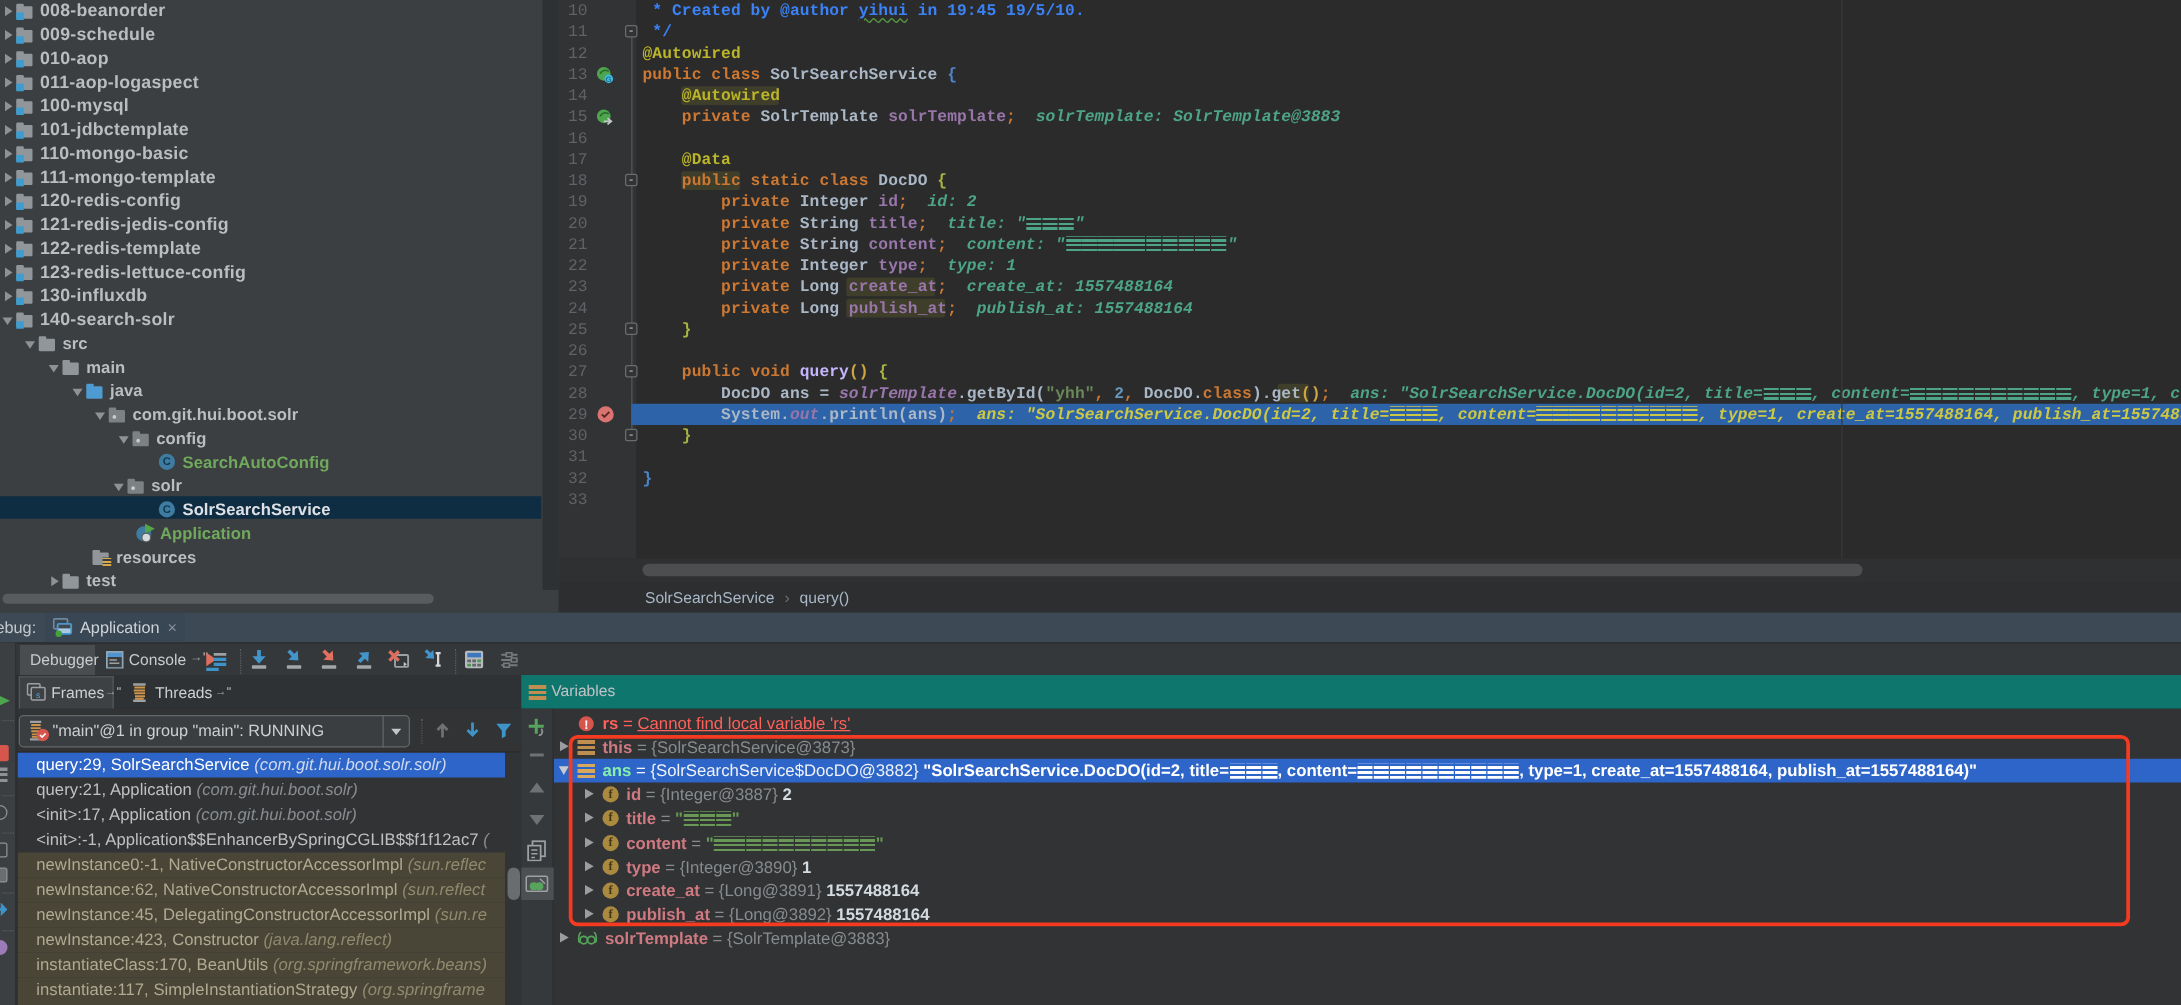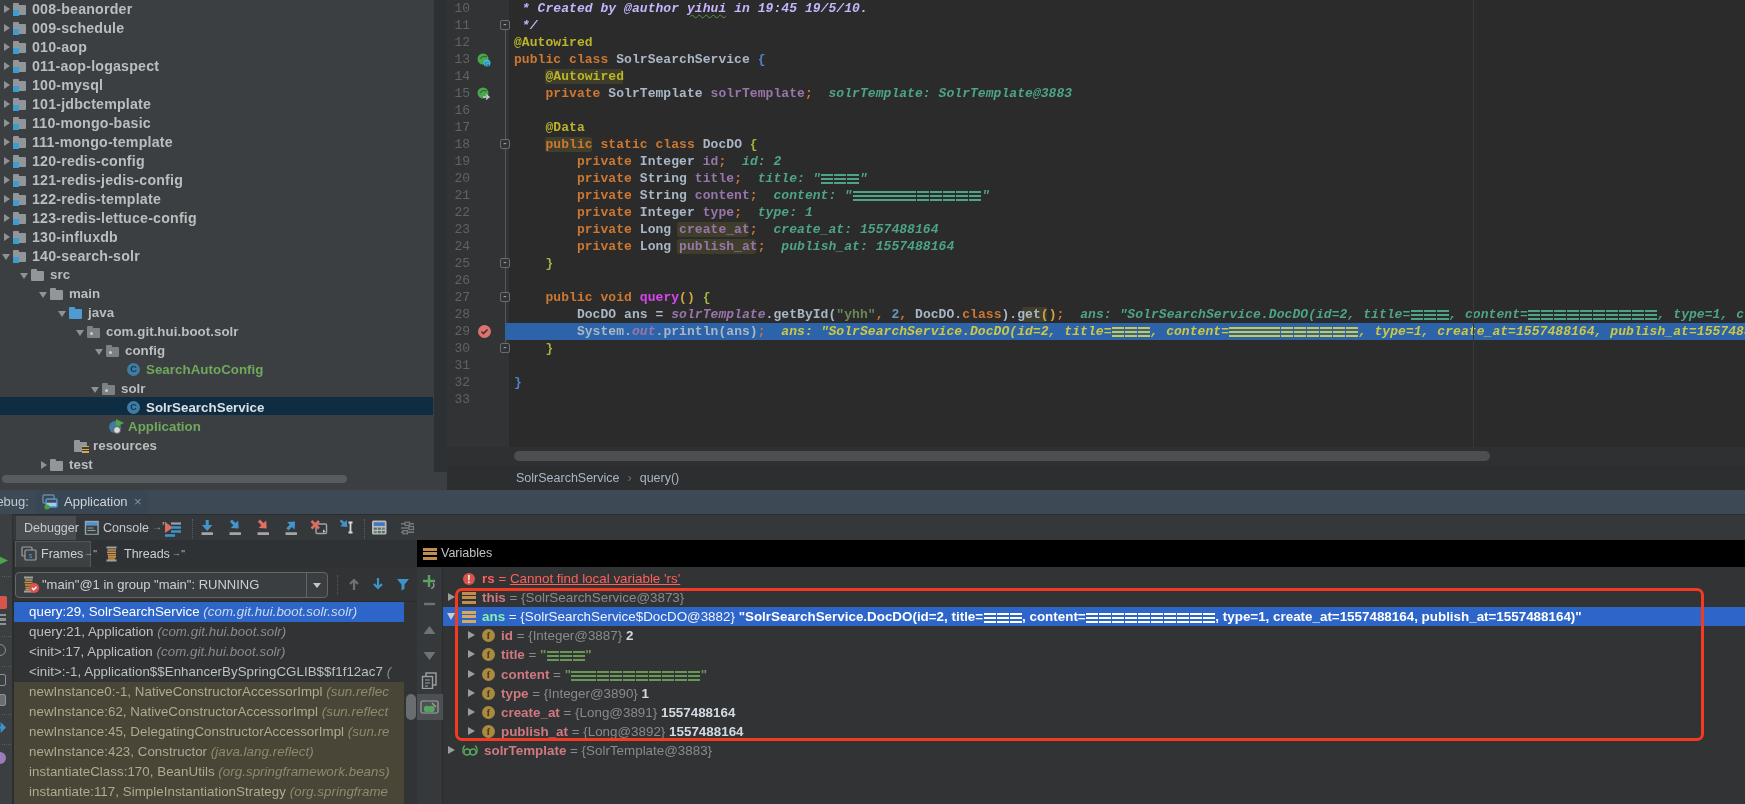--- a/index.html
+++ b/index.html
@@ -28,38 +28,38 @@
 #thsb{position:absolute;left:2px;top:475px;width:345px;height:8px;border-radius:4px;background:#595c5e}
 
 #gut{position:absolute;left:447px;top:0;width:62px;height:447px;background:#313335}
 #gutn{position:absolute;left:440px;top:0;width:30px;text-align:right;font:400 13px/17px "Liberation Mono";color:#606366;white-space:pre}
 #foldl{position:absolute;left:505px;top:25px;width:1px;height:325px;background:#55585a}
 .fm{position:absolute;left:500px;width:10px;height:10px;background:#313335;border:1px solid #6a6d6f;border-radius:2px;color:#9da0a2;font:700 9px/8px "Liberation Mono";text-align:center}
 #mg{position:absolute;left:1473px;top:0;width:1px;height:447px;background:#383838}
 #l29{position:absolute;left:505px;top:323px;width:1240px;height:17px;background:#2d63a8}
 .hl{position:absolute;background:#3f3e2b;border-radius:2px}
 #code{position:absolute;left:514px;top:0;font:700 13px/17px "Liberation Mono";letter-spacing:.06px;white-space:pre;color:#a9b7c6}
-.k{color:#cc7832}.s{color:#6a8759}.n{color:#6897bb}.c{color:#c4b5fd;font-style:italic}
-.a{color:#bbb529}.fl{color:#9876aa}.fi{color:#9876aa;font-style:italic}.m{color:#d946ef}
+.k{color:#cc7832}.s{color:#6a8759}.n{color:#6897bb}.c{color:#3b82f6;}
+.a{color:#bbb529}.fl{color:#9876aa}.fi{color:#9876aa;font-style:italic}.m{color:#c4b5fd}
 .h{color:#4da487;font-style:italic;font-weight:700}.hy{color:#cdc844;font-style:italic;font-weight:700}
 .b1{color:#4e84c9}.b2{color:#a8b243}.gp{color:#cfa540}
 .cj{display:inline-block;width:12.1px;height:11.5px;margin:0 .45px;vertical-align:-1.5px;background:repeating-linear-gradient(0deg,currentColor 0 2.1px,transparent 2.1px 3.9px)}
 .wavy{text-decoration:underline wavy #54933f 1px;text-underline-offset:2px}
 #esbt{position:absolute;left:447px;top:447px;width:1298px;height:19px;background:#2e3031}
 #esb{position:absolute;left:514px;top:451px;width:976px;height:10px;border-radius:5px;background:#4c4e50}
 #bc{position:absolute;left:447px;top:466px;width:1298px;height:24px;background:#2c2e30;color:#a9b7c6;font:400 12.5px/24px "Liberation Sans"}
 
 .gi{position:absolute;left:477px;width:14px;height:14px}
 
 #dhead{position:absolute;left:0;top:490px;width:1745px;height:24px;background:#3d4a56;overflow:hidden}
 #dtab{position:absolute;left:36px;top:0;width:112px;height:24px;background:#394653}
 #drow{position:absolute;left:0;top:514px;width:1745px;height:26px;background:#35383a;border-top:1px solid #2a2c2e}
 #stripe{position:absolute;left:0;top:514px;width:13px;height:290px;background:#3c3f41;border-right:1px solid #2e3031;overflow:hidden}
 #frow{position:absolute;left:14px;top:540px;width:403px;height:27px;background:#2f3235}
-#vhead{position:absolute;left:417px;top:540px;width:1328px;height:27px;background:#000000}
+#vhead{position:absolute;left:417px;top:540px;width:1328px;height:27px;background:#0f766e}
 #fcombo{position:absolute;left:14px;top:567px;width:403px;height:34px;background:#313335}
 #flist{position:absolute;left:14px;top:602px;width:403px;height:202px;background:#313335;overflow:hidden}
 .fr{position:absolute;left:0;width:390px;height:20px;font:400 13.3px/20px "Liberation Sans";letter-spacing:.05px;color:#bec0c2;white-space:nowrap;overflow:hidden;padding-left:15px}
 .fr i{font-style:italic;color:#8a8d90}
 .olv{background:#4a4637;color:#b0aa92}.olv i{color:#8f8a6e}
 #vars{position:absolute;left:417px;top:567px;width:1328px;height:237px;background:#313335}
 #vtool{position:absolute;left:417px;top:567px;width:26px;height:237px;background:#36393b;border-right:1px solid #2b2d2f}
 .vr{position:absolute;height:19px;display:flex;align-items:center;font:400 13.4px "Liberation Sans";color:#888b8d;white-space:nowrap}
 .vr .nm{font-weight:700;color:#cf7980}
 .vr .va{color:#888b8d}

